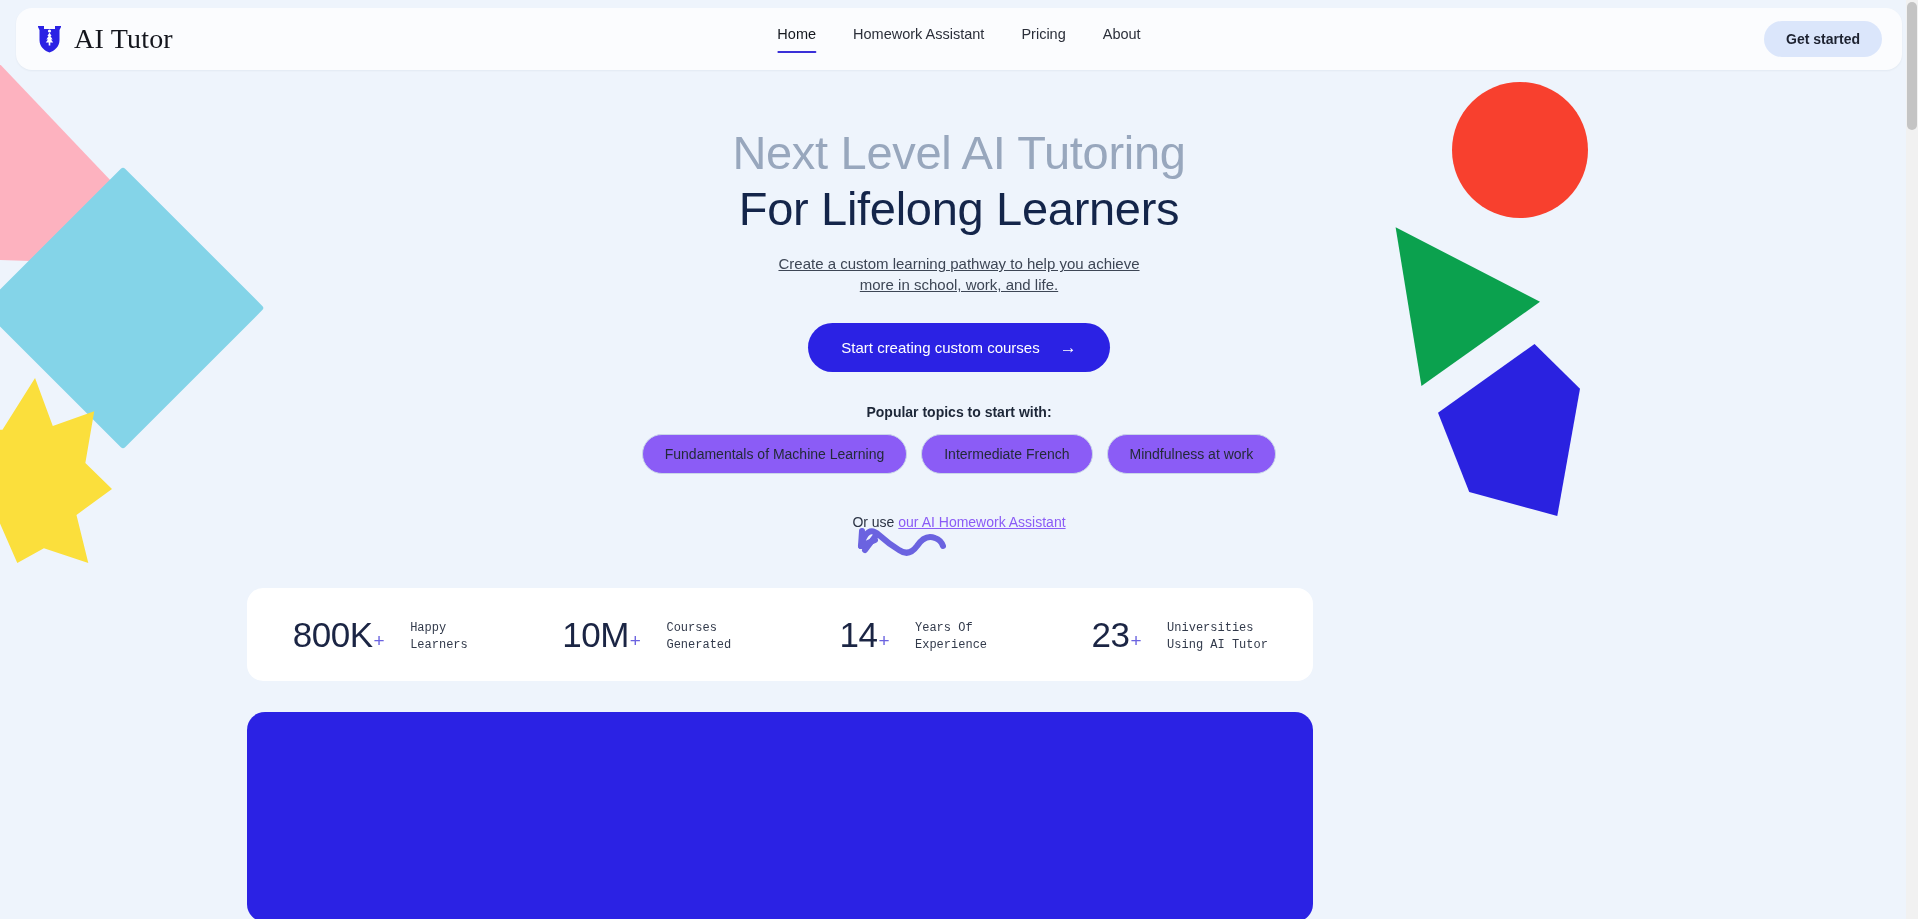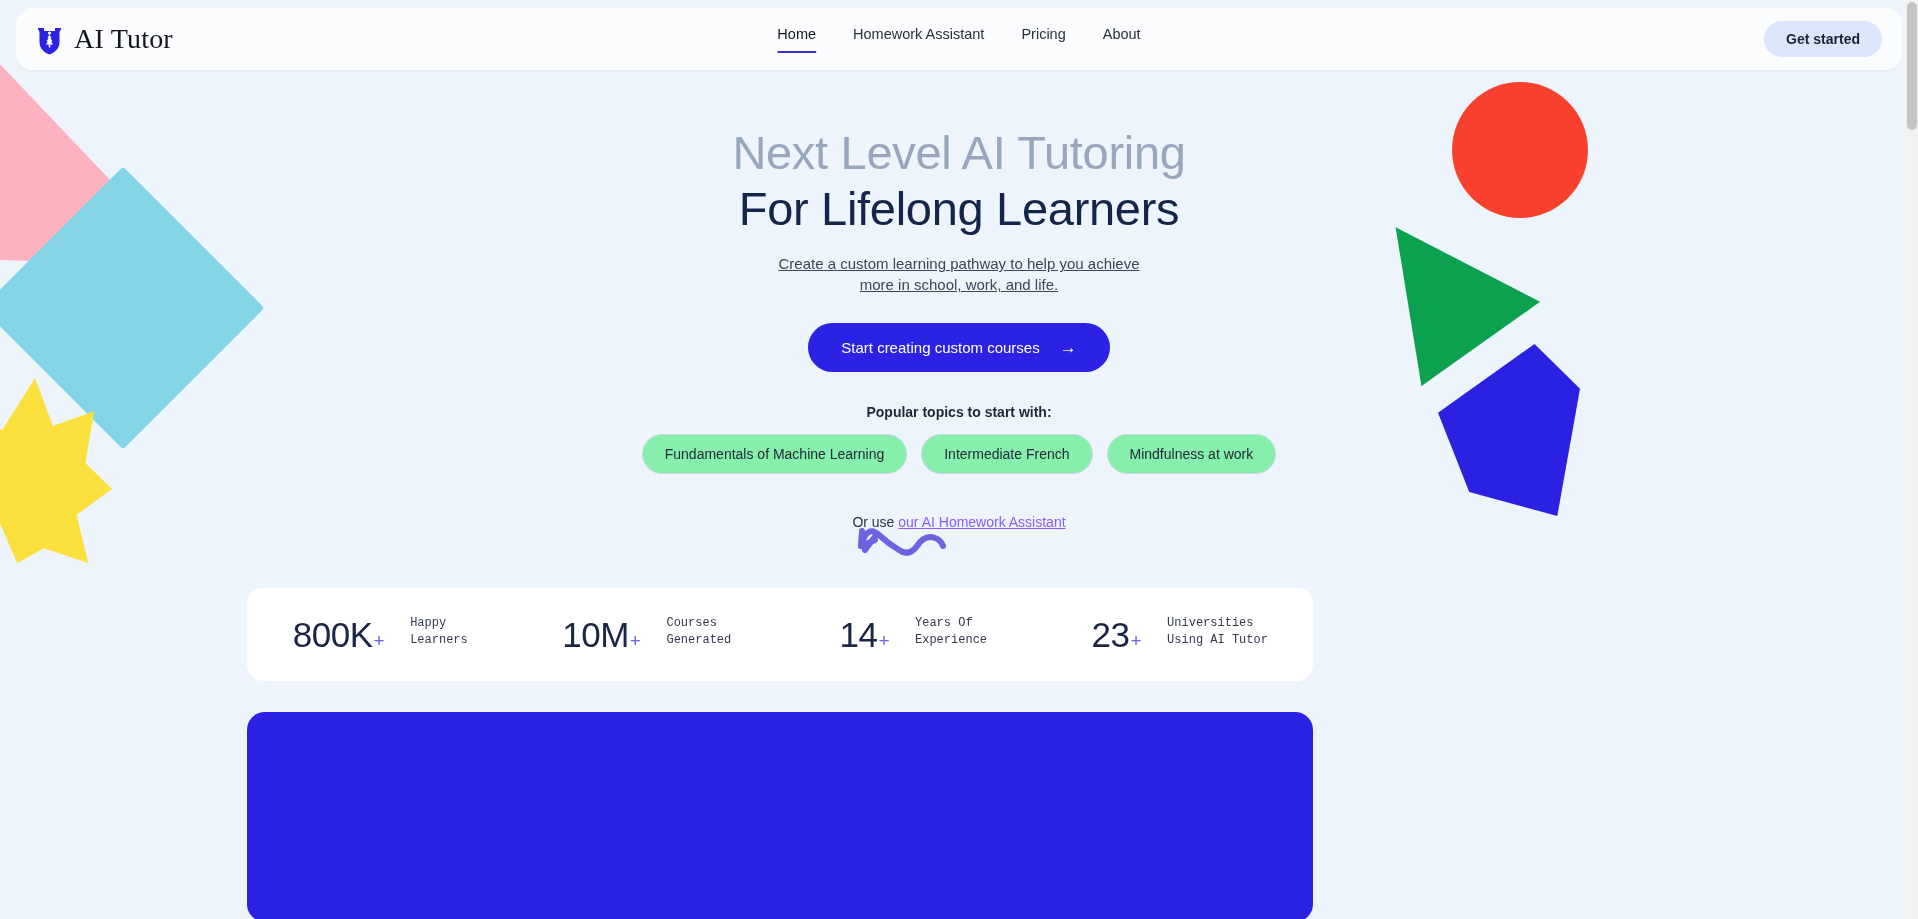--- a/index.html
+++ b/index.html
@@ -103,21 +103,21 @@
     border-radius: 16px;
     display: flex;
     align-items: center;
     padding: 0 20px 0 20px;
     z-index: 10;
     box-shadow: 0 1px 2px rgba(20,30,60,0.05);
   }
 
   .brand {
     display: flex;
-    align-items: flex-end;
+    align-items: flex-start;
     gap: 11px;
     cursor: pointer;
   }
 
   .brand-mark { width: 27px; height: 30px; display: block; }
 
   .brand-name {
     font-family: "Liberation Serif", serif;
     font-size: 28px;
     color: #14161d;
@@ -229,21 +229,21 @@
   }
 
   .pills {
     margin-top: 14px;
     display: flex;
     justify-content: center;
     gap: 14px;
   }
 
   .pill {
-    background: #86efac;
+    background: #8b5cf6;
     border: 1px solid #c9d6e8;
     border-radius: 999px;
     font-size: 14px;
     color: #232a38;
     padding: 11px 22px;
     cursor: pointer;
     font-family: inherit;
     white-space: nowrap;
   }
 
@@ -277,21 +277,21 @@
     background: #ffffff;
     border-radius: 16px;
     display: flex;
     align-items: center;
     z-index: 6;
   }
 
   .stat {
     flex: 1;
     display: flex;
-    align-items: flex-start;
+    align-items: flex-end;
     justify-content: center;
     gap: 26px;
   }
 
   .stat-value {
     font-size: 35px;
     font-weight: 300;
     color: #1b2544;
     letter-spacing: -0.5px;
     display: flex;

